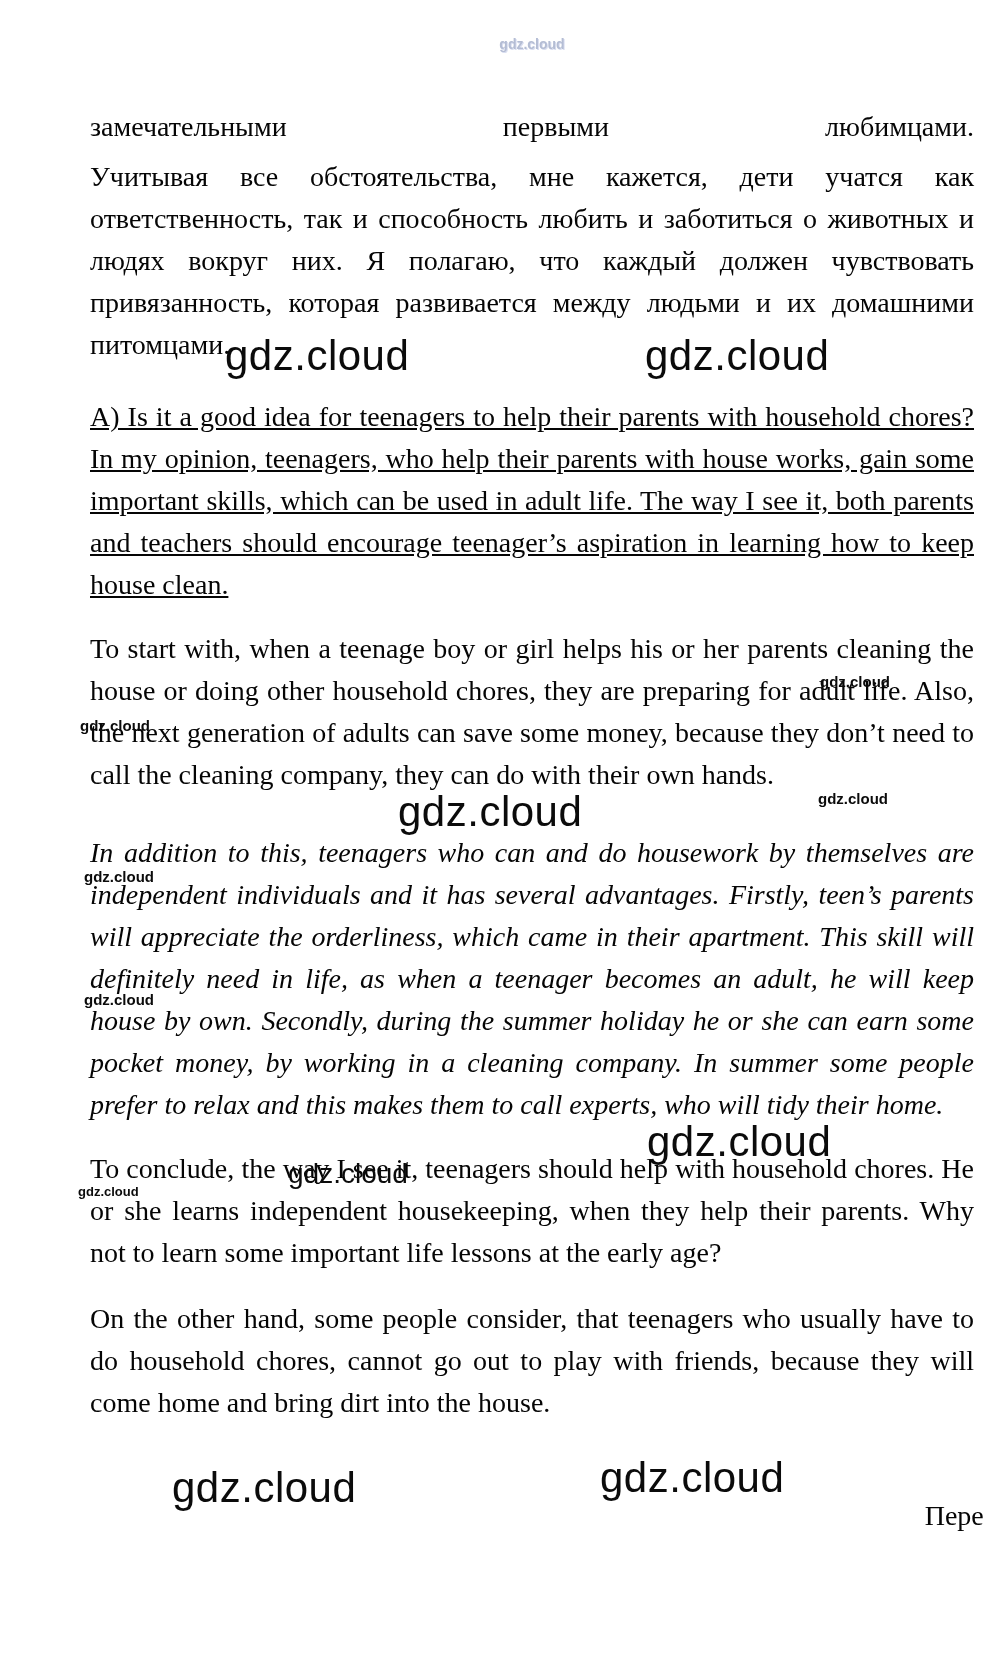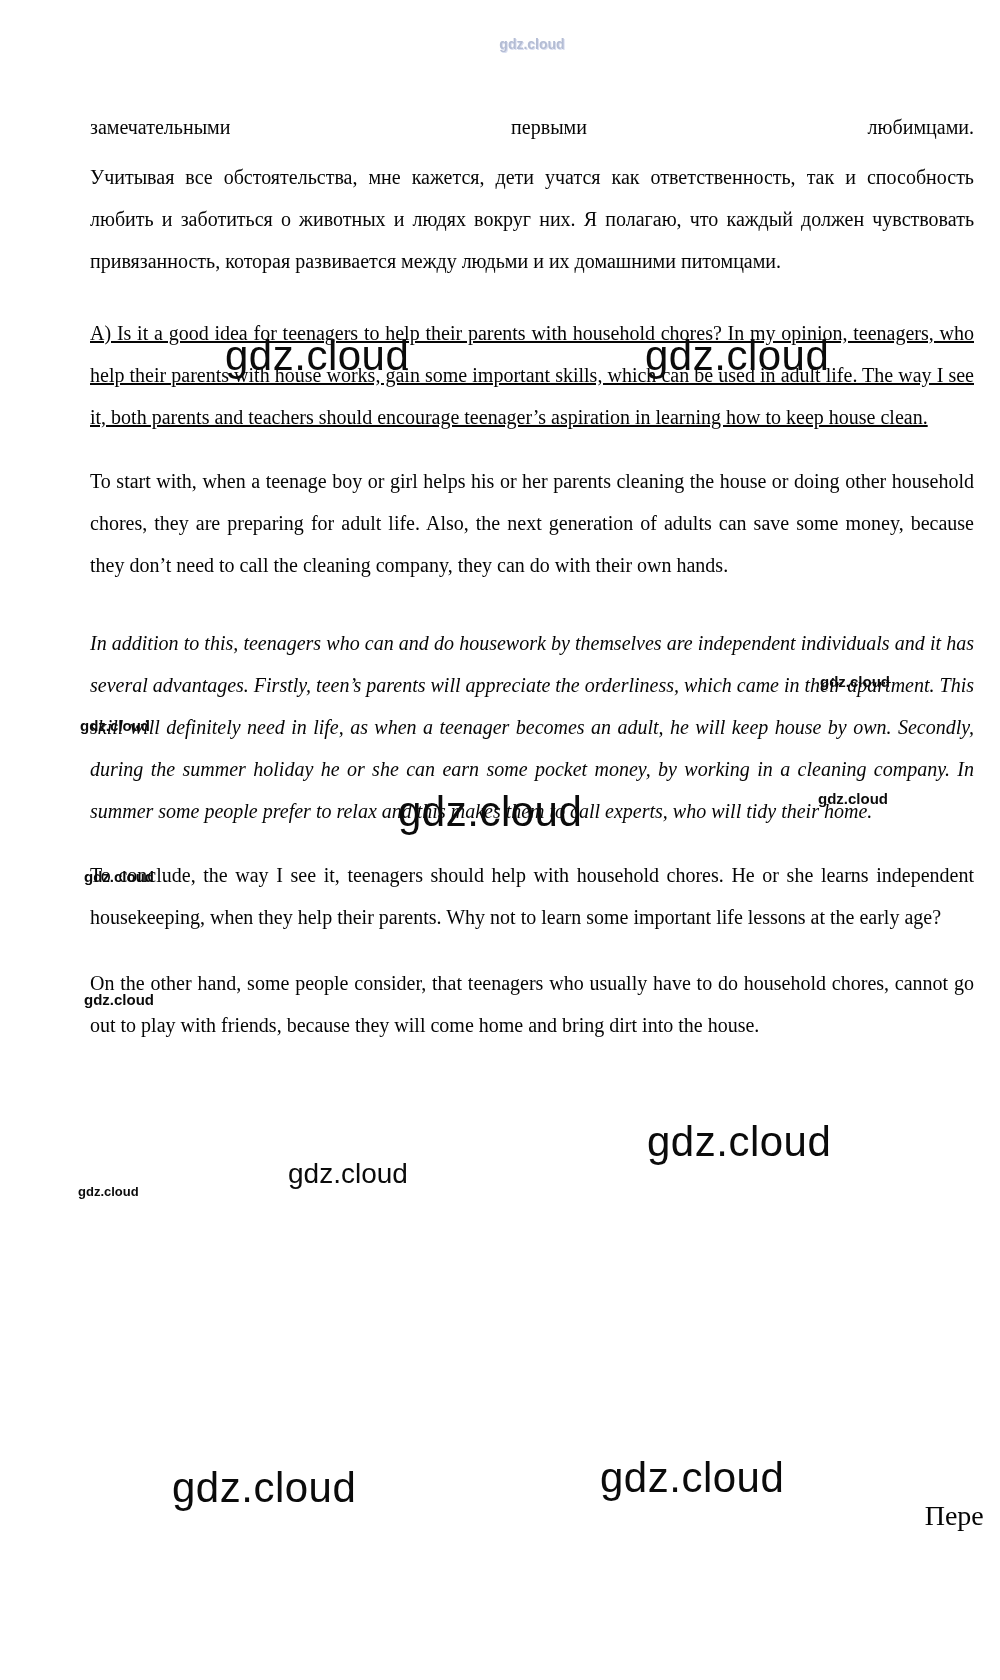--- a/index.html
+++ b/index.html
@@ -13,21 +13,21 @@
     color: #050505;
     overflow: hidden;
   }
   .content {
     position: absolute;
     left: 50px;
     top: 66px;
     width: 900px;
   }
   p.essay {
-    font-size: 20px;
+    font-size: 28px;
     line-height: 42px;
     text-align: justify;
     color: #050505;
   }
   p.force-justify { text-align-last: justify; }
   p.mt-a  { margin-top: 30px; text-decoration: underline; }
   p.mt-b  { margin-top: 22px; }
   p.mt-c  { margin-top: 36px; font-style: italic; }
   p.mt-d  { margin-top: 24px; }
 

